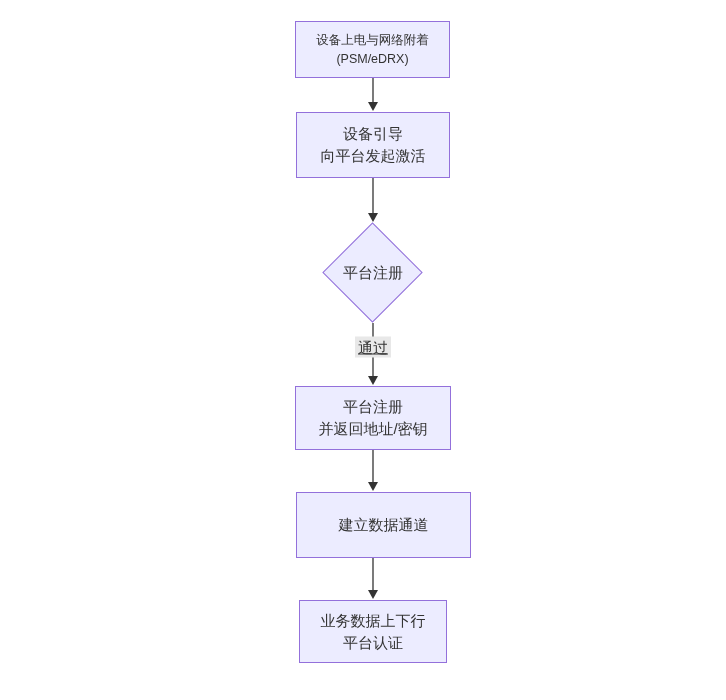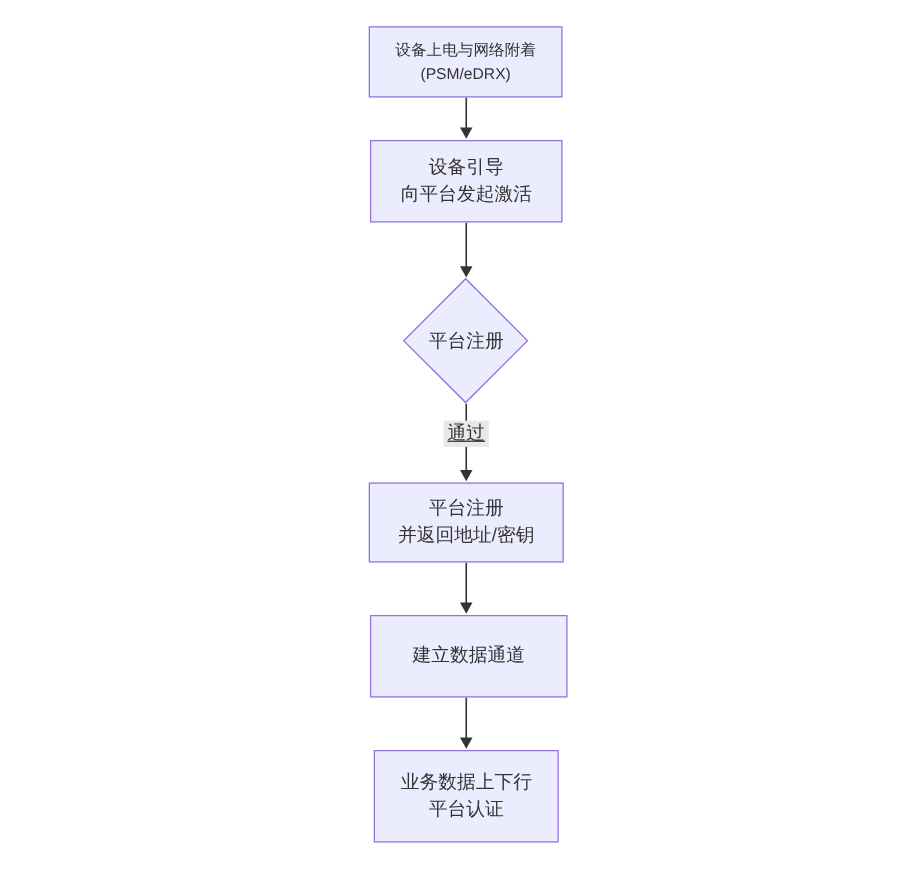--- a/index.html
+++ b/index.html
@@ -124,22 +124,22 @@
   <div class="diamond-shape"></div>
   <span class="diamond-label">平台注册</span>
 
   <span class="edge-label">通过</span>
 
   <div class="node" style="left:295px; top:386px; width:156px; height:64px;">
     <span>平台注册</span>
     <span>并返回地址/密钥</span>
   </div>
 
-  <div class="node" style="left:296px; top:492px; width:158px; height:66px;">
+  <div class="node" style="left:296px; top:492px; width:175px; height:66px;">
     <span>建立数据通道</span>
   </div>
 
-  <div class="node" style="left:299px; top:600px; width:148px; height:74px;">
+  <div class="node" style="left:299px; top:600px; width:148px; height:63px;">
     <span>业务数据上下行</span>
     <span>平台认证</span>
   </div>
 
 </div>
 
 </body></html>

